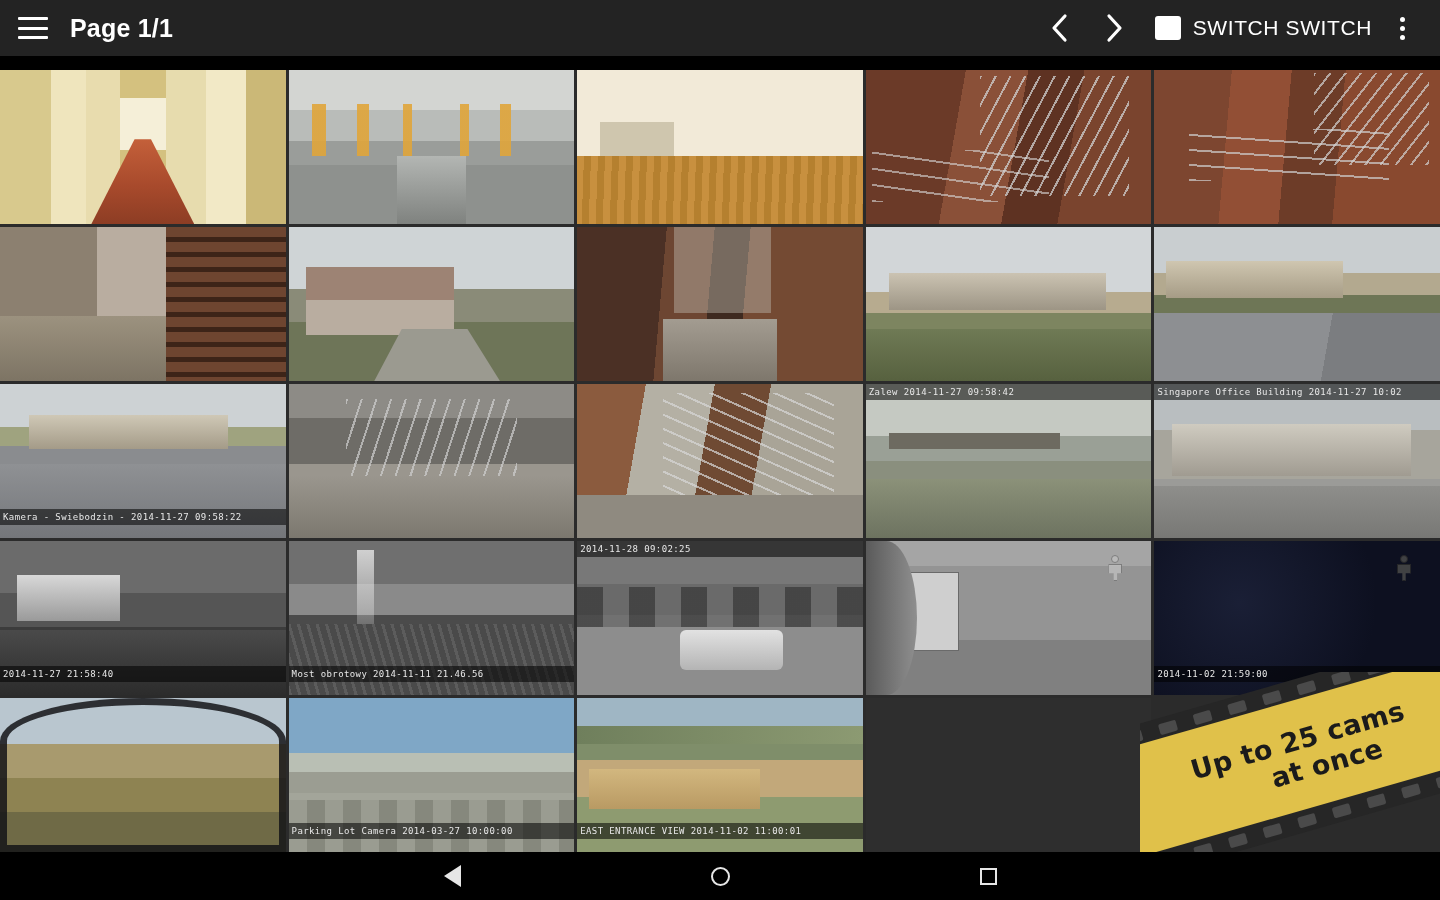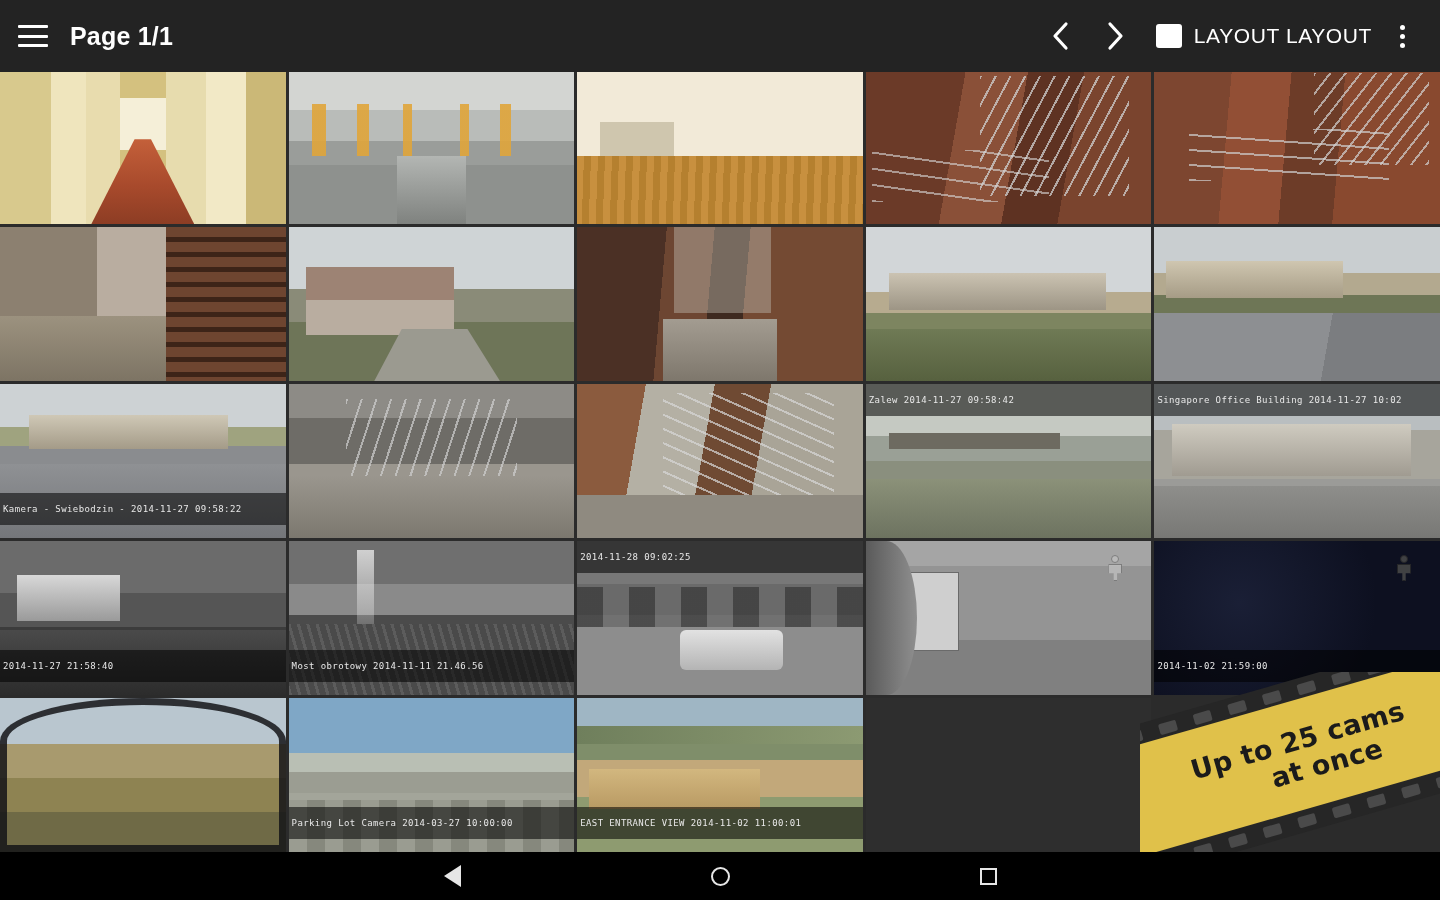--- a/index.html
+++ b/index.html
@@ -7,21 +7,21 @@
     width: 1440px; height: 900px;
     background: #000;
     font-family: "Liberation Sans", sans-serif;
     overflow: hidden;
   }
   #app { position: relative; width: 1440px; height: 900px; background: #000; }
 
   
   .toolbar {
     position: absolute; left: 0; top: 0;
-    width: 1440px; height: 72px;
+    width: 1440px; height: 56px;
     background: #232323;
     display: flex; align-items: center;
     padding: 0 16px 0 18px;
     z-index: 30;
   }
   .tb-left { display: flex; align-items: center; gap: 22px; }
   .hamburger {
     width: 30px; height: 22px;
     display: flex; flex-direction: column; justify-content: space-between;
     cursor: pointer;
@@ -77,21 +77,21 @@
   .tile .scene { position: absolute; inset: 0; }
   .tile.empty { background: #2e2e2e; }
 
   
   .osd {
     position: absolute; left: 0; right: 0;
     font-family: "DejaVu Sans Mono", monospace;
     font-size: 9px; line-height: 12px;
     color: #e8e8e8;
     background: rgba(0,0,0,.55);
-    padding: 10px 3px;
+    padding: 2px 3px;
     white-space: nowrap; overflow: hidden;
     letter-spacing: .4px;
   }
   .osd.bottom { bottom: 13px; }
   .osd.top { top: 0; }
 
   .person-icon {
     position: absolute; right: 28px; top: 14px;
     width: 16px; height: 26px; opacity: .85;
   }
@@ -347,21 +347,21 @@
         </svg>
       </div>
       <div class="chev">
         <svg width="22" height="30" viewBox="0 0 22 30" aria-hidden="true">
           <path d="M6 3 L17 15 L6 27" fill="none" stroke="#ffffff" stroke-width="3.2" stroke-linecap="round" stroke-linejoin="round"></path>
         </svg>
       </div>
 
       <div class="switch-layout">
         <span class="layout-icon"></span>
-        <span class="switch-label">LAYOUT LAYOUT</span>
+        <span class="switch-label">SWITCH SWITCH</span>
       </div>
 
       <div class="overflow">
         <i></i>
           <i></i>
           <i></i>
       </div>
     </div>
   </div>
 

